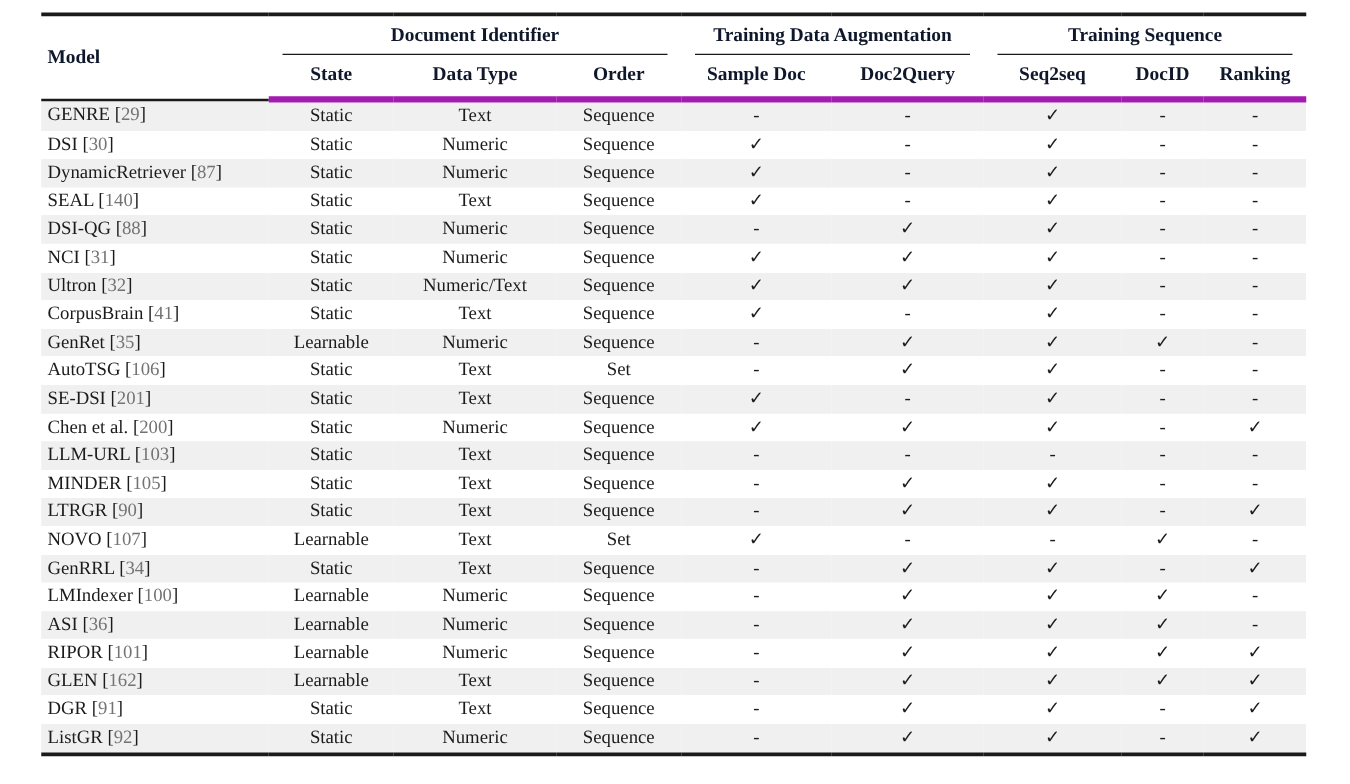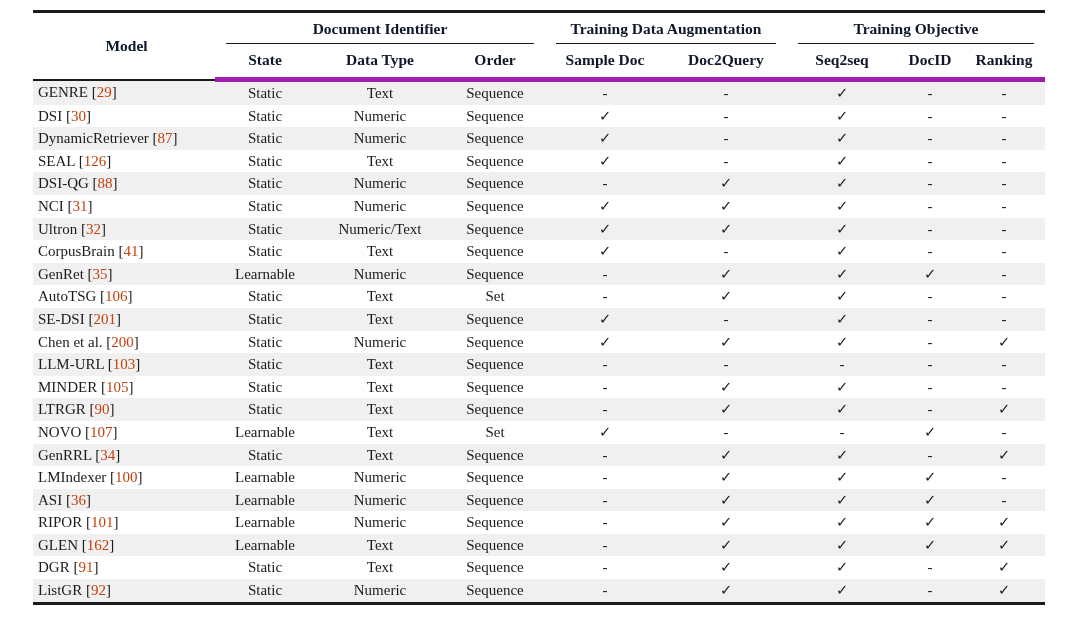--- a/index.html
+++ b/index.html
@@ -26,21 +26,21 @@
   }
   thead th {
     font-weight: bold;
     font-size: 15.5px;
     color: #0f172a;
     text-align: center;
     vertical-align: middle;
     padding: 0;
   }
   th.model-h {
-    text-align: center;
+    text-align: left;
     padding-left: 5px;
     border-bottom: 2px solid #1a1a1a;
   }
   tr.group-row th.group {
     padding-top: 7px;
     vertical-align: top;
   }
   tr.group-row .gwrap {
     display: block;
     margin: 0 11px;
@@ -63,21 +63,21 @@
     overflow: hidden;
   }
   tbody td.model {
     text-align: left;
     padding-left: 5px;
   }
   tbody tr:nth-child(odd) {
     background: #f0f0f0;
   }
   .cite {
-    color: #c2410c;
+    color: #737373;
   }
   td.check {
     font-size: 14.5px;
   }
 </style>
 </head>
 <body>
 
 <div class="page">
   <table class="comp">
@@ -95,21 +95,21 @@
     <thead>
       <tr class="group-row">
         <th class="model-h" rowspan="2">Model</th>
         <th class="group" colspan="3">
           <span class="gwrap">Document Identifier</span>
         </th>
         <th class="group" colspan="2">
           <span class="gwrap">Training Data Augmentation</span>
         </th>
         <th class="group" colspan="3">
-          <span class="gwrap">Training Objective</span>
+          <span class="gwrap">Training Sequence</span>
         </th>
       </tr>
       <tr class="sub-row" id="subheader-row">
           <th>State</th>
           <th>Data Type</th>
           <th>Order</th>
           <th>Sample Doc</th>
           <th>Doc2Query</th>
           <th>Seq2seq</th>
           <th>DocID</th>
@@ -144,21 +144,21 @@
           <td>Static</td>
           <td>Numeric</td>
           <td>Sequence</td>
           <td class="check">✓</td>
           <td>-</td>
           <td class="check">✓</td>
           <td>-</td>
           <td>-</td>
         </tr>
         <tr>
-          <td class="model">SEAL [<span class="cite">126</span>]</td>
+          <td class="model">SEAL [<span class="cite">140</span>]</td>
           <td>Static</td>
           <td>Text</td>
           <td>Sequence</td>
           <td class="check">✓</td>
           <td>-</td>
           <td class="check">✓</td>
           <td>-</td>
           <td>-</td>
         </tr>
         <tr>

